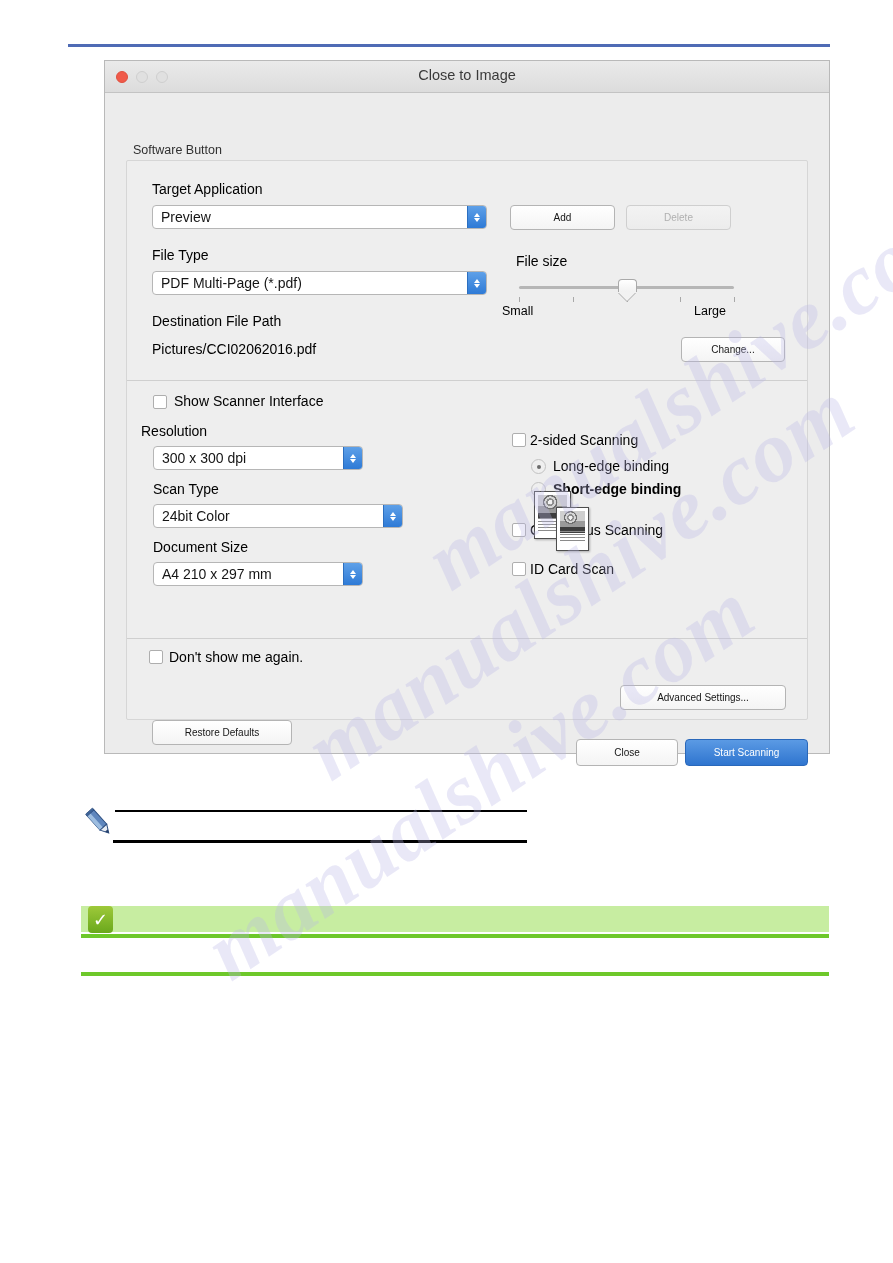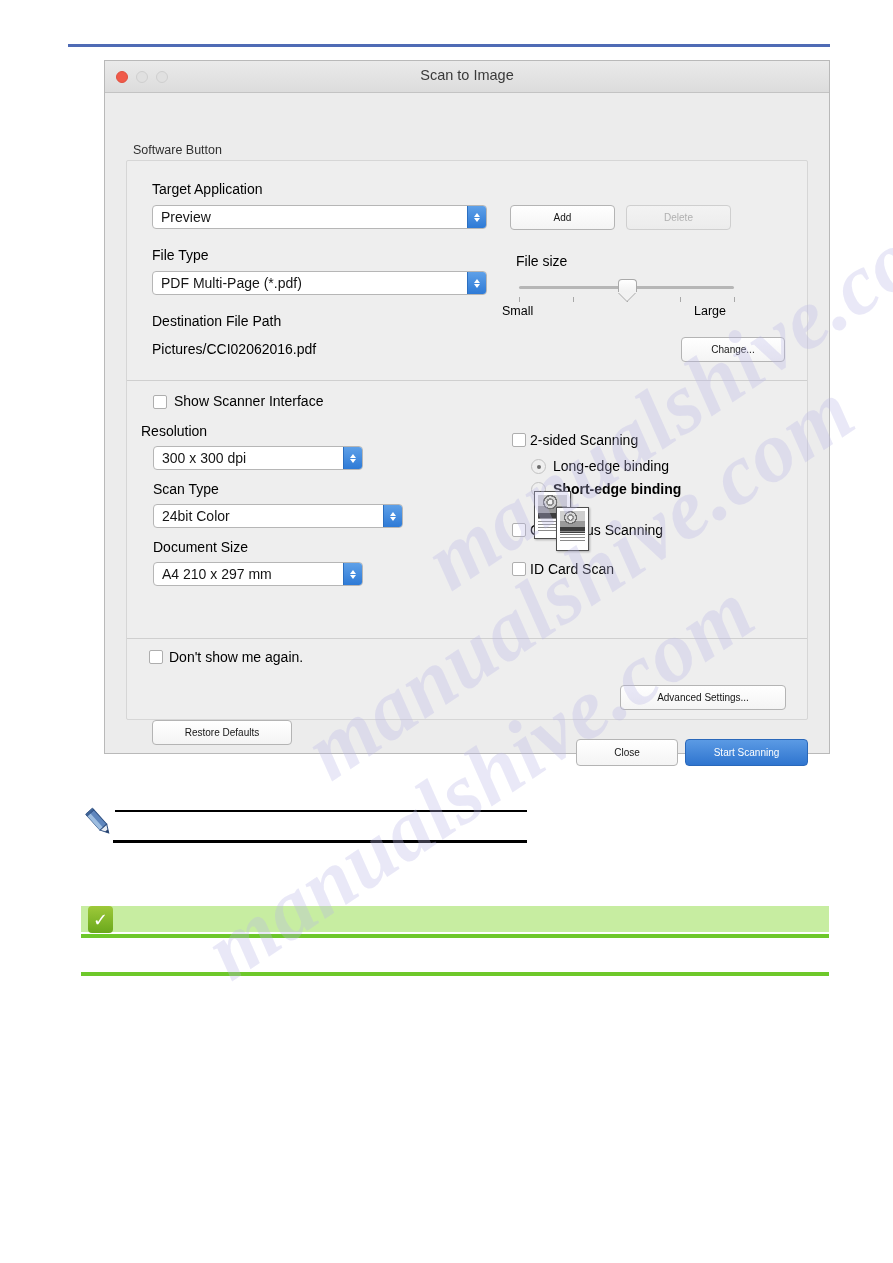--- a/index.html
+++ b/index.html
@@ -230,21 +230,21 @@
   </div>
 
   <div class="dialog">
 
     <div class="titlebar">
       <div class="lights">
         <span class="light red"></span>
         <span class="light gray"></span>
         <span class="light gray"></span>
       </div>
-      <div class="title">Scan to Image</div>
+      <div class="title">Close to Image</div>
     </div>
 
     <div class="dlg-body">
 
       <div class="group-label">Software Button</div>
 
       <div class="groupbox">
 
         <div class="divider d1"></div>
         <div class="divider d2"></div>

